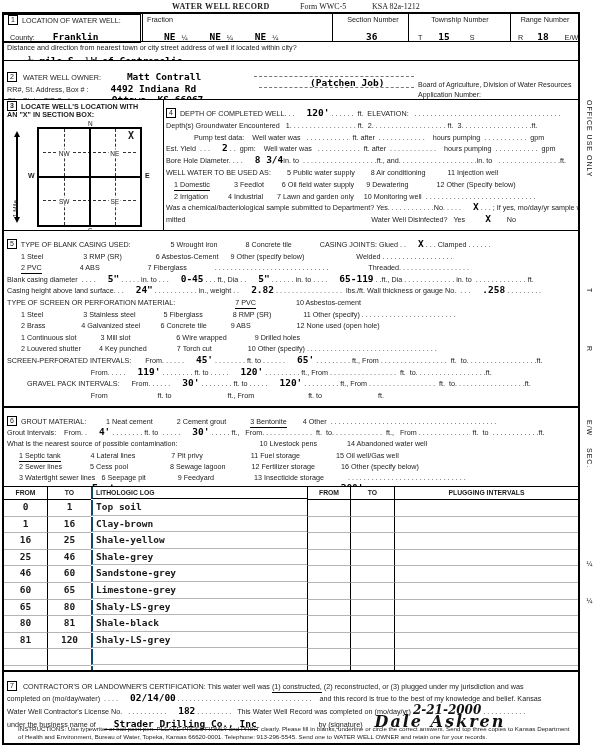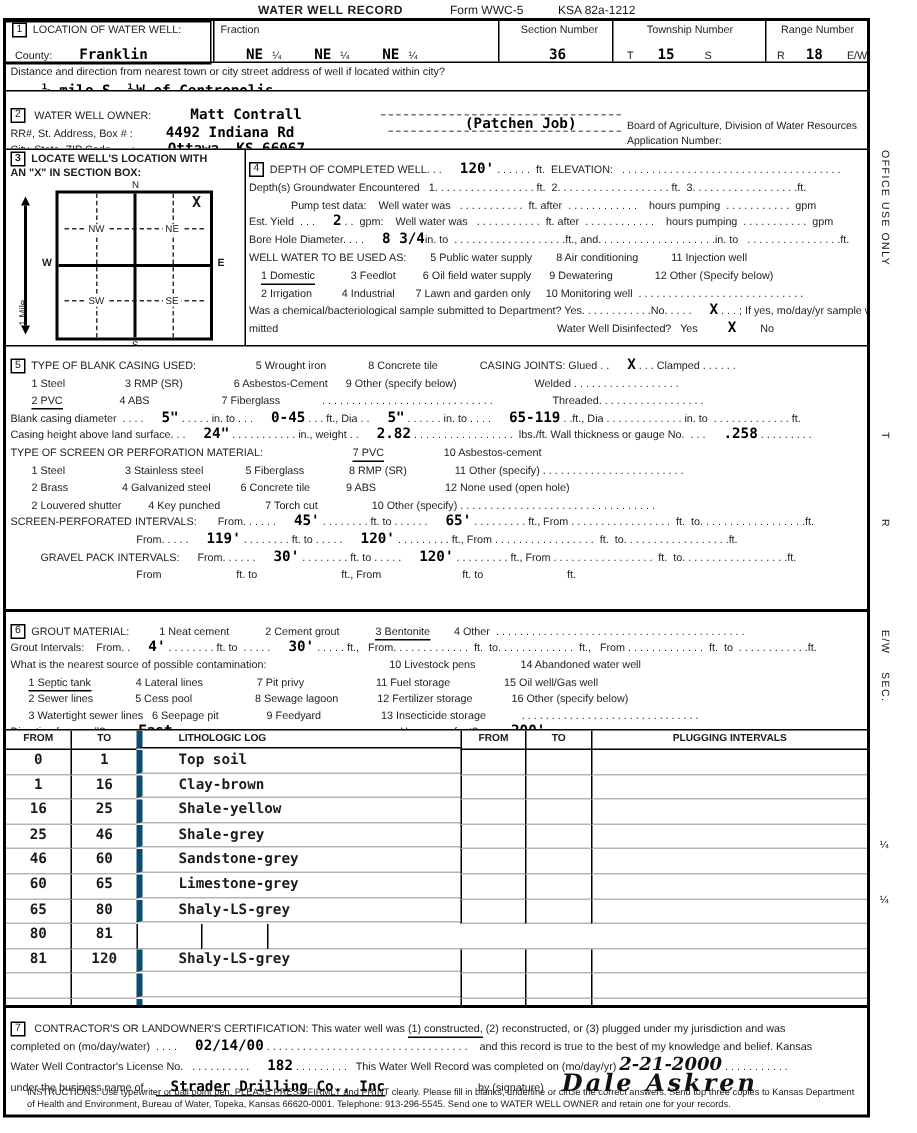--- a/index.html
+++ b/index.html
@@ -1,21 +1,21 @@
 <!DOCTYPE html>
 <html><head>
 <meta charset="utf-8">
 <style>
   html,body{margin:0;padding:0;}
   body{
     width:611px;height:755px;position:relative;background:#ffffff;
     font-family:"Liberation Sans",sans-serif;color:#1a1a1a;overflow:hidden;
   }
   
-  #hdr{position:absolute;top:2px;left:0;width:611px;height:10px;font-size:8px;white-space:pre;}
+  #hdr{position:absolute;top:2px;left:0;width:611px;height:10px;font-size:8px;white-space:pre;font-family:Liberation Serif, serif;}
   #hdr span{position:absolute;top:0;}
   #hdr .t1{left:172px;font-weight:bold;letter-spacing:.4px;}
   #hdr .t2{left:300px;}
   #hdr .t3{left:372px;}
   
   #form{position:absolute;left:2px;top:12px;width:578px;height:733px;border:2px solid #000;box-sizing:border-box;background:#fff;}
   .sec{position:absolute;left:0;width:574px;overflow:hidden;}
   .ln{white-space:pre;overflow:visible;padding-left:3px;}
   
   .sg-p{font-size:7.2px;color:#222;}
@@ -73,21 +73,21 @@
   #sec5{top:216px;height:176px;border-top:1px solid #000;padding-top:2px;box-sizing:border-box;}
   #sec5 .ln{height:11.6px;}
   #sec6{top:392px;height:80px;border-top:2px solid #000;padding-top:2px;box-sizing:border-box;}
   #sec6 .ln{height:11.2px;}
   
   #ltable{top:472px;height:184px;border-top:1px solid #000;}
   .trow{display:flex;width:574px;}
   .th{height:12px;font-size:6.8px;font-weight:bold;text-align:center;border-bottom:1px solid #000;line-height:12px;}
   .td{height:15.6px;font-family:"DejaVu Sans Mono",monospace;font-size:9.5px;font-weight:bold;line-height:14px;border-bottom:1px solid #b5b5b5;}
   .c0{width:43px;text-align:center;} .c1{width:43px;border-left:1px solid #000;text-align:center;}
-  .c2{width:216px;border-left:4px solid #0c4a6e;padding-left:24px;box-sizing:border-box;text-align:left;}
+  .c2{width:216px;border-left:2px solid #0c4a6e;padding-left:3px;box-sizing:border-box;text-align:left;}
   .c3{width:42px;border-left:1px solid #000;text-align:center;}
   .c4{width:43px;border-left:1px solid #000;text-align:center;}
   .c5{flex:1;border-left:1px solid #000;text-align:center;}
   
   #sec7{top:656px;height:77px;border-top:2px solid #000;padding-top:3px;box-sizing:border-box;}
   #sec7 .ln{height:12.4px;}
   #sec7 .ins{font-size:6.2px;line-height:8px;padding-left:14px;white-space:pre;color:#222;}
   
   .strip{position:absolute;left:586px;writing-mode:vertical-rl;font-size:7px;letter-spacing:1px;color:#111;white-space:pre;}
   .st0{top:100px;} .st1{top:288px;} .st2{top:346px;} .st3{top:420px;} .st4{top:448px;} .st5{top:560px;} .st6{top:597px;}
@@ -175,20 +175,21 @@
 
   <div id="sec5" class="sec">
       <div class="ln"><span class="sg-n">5</span><span class="sg-p"> TYPE OF BLANK CASING USED:                    5 Wrought iron              8 Concrete tile              CASING JOINTS: Glued . . </span><span class="sg-t">X</span><span class="sg-p"> . . . Clamped . . . . . .</span></div>
       <div class="ln"><span class="sg-p">       1 Steel                    3 RMP (SR)                 6 Asbestos-Cement      9 Other (specify below)                          Welded . . . . . . . . . . . . . . . . . .</span></div>
       <div class="ln"><span class="sg-p">       </span><span class="sg-pu">2 PVC</span><span class="sg-p">                   4 ABS                        7 Fiberglass              . . . . . . . . . . . . . . . . . . . . . . . . . . . . .                    Threaded. . . . . . . . . . . . . . . . . .</span></div>
       <div class="ln"><span class="sg-p">Blank casing diameter  . . . . </span><span class="sg-t">5"</span><span class="sg-p"> . . . . . in. to . . . </span><span class="sg-t">0-45</span><span class="sg-p"> . . . ft., Dia . . </span><span class="sg-t">5"</span><span class="sg-p"> . . . . . . in. to . . . . </span><span class="sg-t">65-119</span><span class="sg-p"> . .ft., Dia . . . . . . . . . . . . . in. to  . . . . . . . . . . . . . ft.</span></div>
       <div class="ln"><span class="sg-p">Casing height above land surface. . . </span><span class="sg-t">24"</span><span class="sg-p"> . . . . . . . . . . . in., weight . . </span><span class="sg-t">2.82</span><span class="sg-p"> . . . . . . . . . . . . . . . . .  lbs./ft. Wall thickness or gauge No.  . . . </span><span class="sg-t">.258</span><span class="sg-p"> . . . . . . . . .</span></div>
       <div class="ln"><span class="sg-p">TYPE OF SCREEN OR PERFORATION MATERIAL:                              </span><span class="sg-pu">7 PVC</span><span class="sg-p">                    10 Asbestos-cement</span></div>
       <div class="ln"><span class="sg-p">       1 Steel                    3 Stainless steel              5 Fiberglass               8 RMP (SR)                11 Other (specify) . . . . . . . . . . . . . . . . . . . . . . . .</span></div>
       <div class="ln"><span class="sg-p">       2 Brass                  4 Galvanized steel          6 Concrete tile            9 ABS                       12 None used (open hole)</span></div>
+      <div class="ln"><span class="sg-p">       1 Continuous slot            3 Mill slot                       6 Wire wrapped              9 Drilled holes</span></div>
       <div class="ln"><span class="sg-p">       2 Louvered shutter         4 Key punched               7 Torch cut                  10 Other (specify) . . . . . . . . . . . . . . . . . . . . . . . . . . . . . . . . .</span></div>
       <div class="ln"><span class="sg-p">SCREEN-PERFORATED INTERVALS:       From. . . . . . </span><span class="sg-t">45'</span><span class="sg-p"> . . . . . . . . ft. to . . . . . . </span><span class="sg-t">65'</span><span class="sg-p"> . . . . . . . . . ft., From . . . . . . . . . . . . . . . . .  ft.  to. . . . . . . . . . . . . . . . . .ft.</span></div>
       <div class="ln"><span class="sg-p">                                          From. . . . . </span><span class="sg-t">119'</span><span class="sg-p"> . . . . . . . . ft. to . . . . . </span><span class="sg-t">120'</span><span class="sg-p"> . . . . . . . . . ft., From . . . . . . . . . . . . . . . . .  ft.  to. . . . . . . . . . . . . . . . . .ft.</span></div>
       <div class="ln"><span class="sg-p">          GRAVEL PACK INTERVALS:      From. . . . . . </span><span class="sg-t">30'</span><span class="sg-p"> . . . . . . . . ft. to . . . . . </span><span class="sg-t">120'</span><span class="sg-p"> . . . . . . . . . ft., From . . . . . . . . . . . . . . . . .  ft.  to. . . . . . . . . . . . . . . . . .ft.</span></div>
       <div class="ln"><span class="sg-p">                                          From                         ft. to                            ft., From                           ft. to                            ft.</span></div>
     </div>
 
   <div id="sec6" class="sec">
       <div class="ln"><span class="sg-n">6</span><span class="sg-p"> GROUT MATERIAL:          1 Neat cement            2 Cement grout            </span><span class="sg-pu">3 Bentonite</span><span class="sg-p">        4 Other  . . . . . . . . . . . . . . . . . . . . . . . . . . . . . . . . . . . . . . . . . .</span></div>
       <div class="ln"><span class="sg-p">Grout Intervals:    From. . </span><span class="sg-t">4'</span><span class="sg-p"> . . . . . . . . ft. to  . . . . . </span><span class="sg-t">30'</span><span class="sg-p"> . . . . . ft.,   From. . . . . . . . . . . . .  ft.  to. . . . . . . . . . . . .  ft.,   From . . . . . . . . . . . . .  ft.  to  . . . . . . . . . . . .ft.</span></div>
@@ -260,20 +261,21 @@
         <div class="td c0">65</div>
         <div class="td c1">80</div>
         <div class="td c2">Shaly-LS-grey</div>
         <div class="td c3"></div>
         <div class="td c4"></div>
         <div class="td c5"></div>
       </div>
       <div class="trow">
         <div class="td c0">80</div>
         <div class="td c1">81</div>
+        <div class="td c2">Shale-black</div>
         <div class="td c3"></div>
         <div class="td c4"></div>
         <div class="td c5"></div>
       </div>
       <div class="trow">
         <div class="td c0">81</div>
         <div class="td c1">120</div>
         <div class="td c2">Shaly-LS-grey</div>
         <div class="td c3"></div>
         <div class="td c4"></div>

